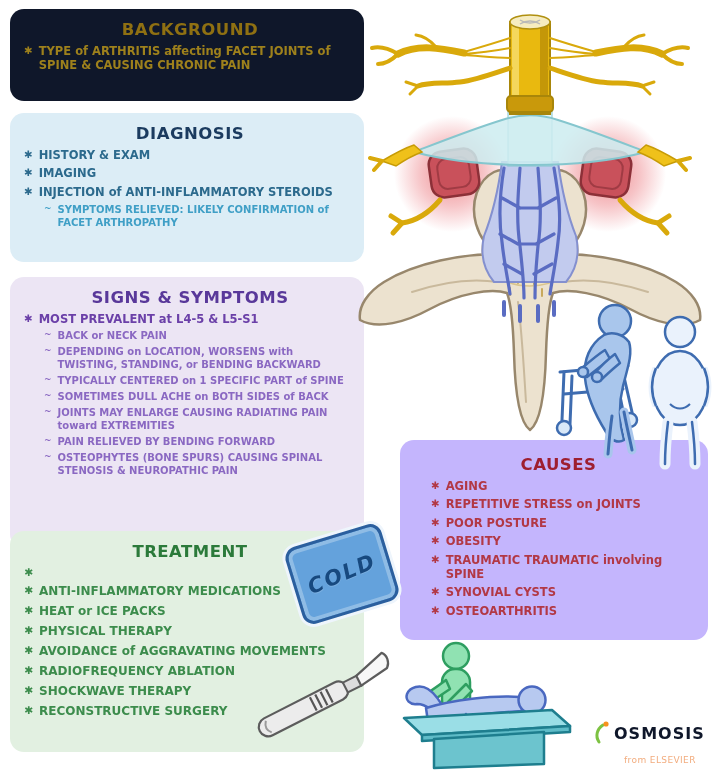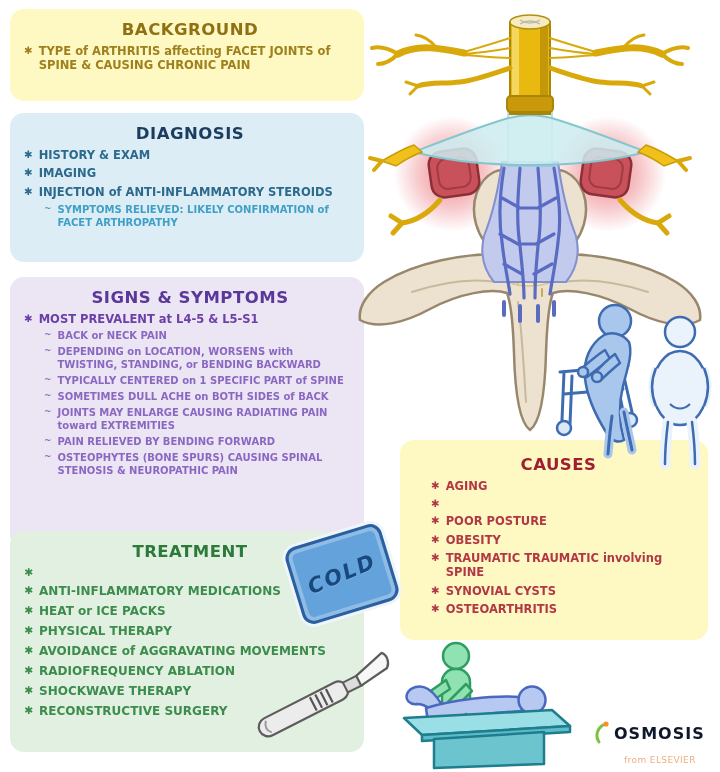--- a/index.html
+++ b/index.html
@@ -40,21 +40,21 @@
   #osmosis-logo{position:absolute;left:594px;top:721px;width:124px;z-index:3;}
   #osmosis-logo .row{display:flex;align-items:center;gap:2px;}
   #osmosis-logo .brand{font-weight:bold;font-size:16px;letter-spacing:1px;color:#0f172a;}
   #osmosis-logo .tagline{font-size:9px;color:#f2ac7e;margin:10px 0 0 30px;letter-spacing:.4px;}
 </style>
 </head>
 <body>
 
 <div class="canvas">
 
-  <section class="panel" id="panel-background" style="background: #fef9c3;">
+  <section class="panel" id="panel-background" style="background: #0f172a;">
     <h2 style="color: rgb(143, 112, 18);">BACKGROUND</h2>
     <ul>
         <li class="level1" style="color: rgb(158, 129, 28);">
           <span class="marker">✱</span>
           <span>TYPE of ARTHRITIS affecting FACET JOINTS of SPINE &amp; CAUSING CHRONIC PAIN</span>
         </li>
       </ul>
   </section>
 
   <section class="panel" id="panel-diagnosis" style="background: rgb(220, 237, 246);">
@@ -147,29 +147,30 @@
           <span class="marker">✱</span>
           <span>SHOCKWAVE THERAPY</span>
         </li>
         <li class="level1" style="color: rgb(60, 140, 76);">
           <span class="marker">✱</span>
           <span>RECONSTRUCTIVE SURGERY</span>
         </li>
       </ul>
   </section>
 
-  <section class="panel" id="panel-causes" style="background: #fef9c3; padding-left: 17px;">
+  <section class="panel" id="panel-causes" style="background: #c4b5fd; padding-left: 17px;">
     <h2 style="color: rgb(158, 31, 48);">CAUSES</h2>
     <ul>
         <li class="level1" style="color: rgb(178, 56, 69);">
           <span class="marker">✱</span>
           <span>AGING</span>
         </li>
         <li class="level1" style="color: rgb(178, 56, 69);">
           <span class="marker">✱</span>
+          <span>REPETITIVE STRESS on JOINTS</span>
         </li>
         <li class="level1" style="color: rgb(178, 56, 69);">
           <span class="marker">✱</span>
           <span>POOR POSTURE</span>
         </li>
         <li class="level1" style="color: rgb(178, 56, 69);">
           <span class="marker">✱</span>
           <span>OBESITY</span>
         </li>
         <li class="level1" style="color: rgb(178, 56, 69);">

